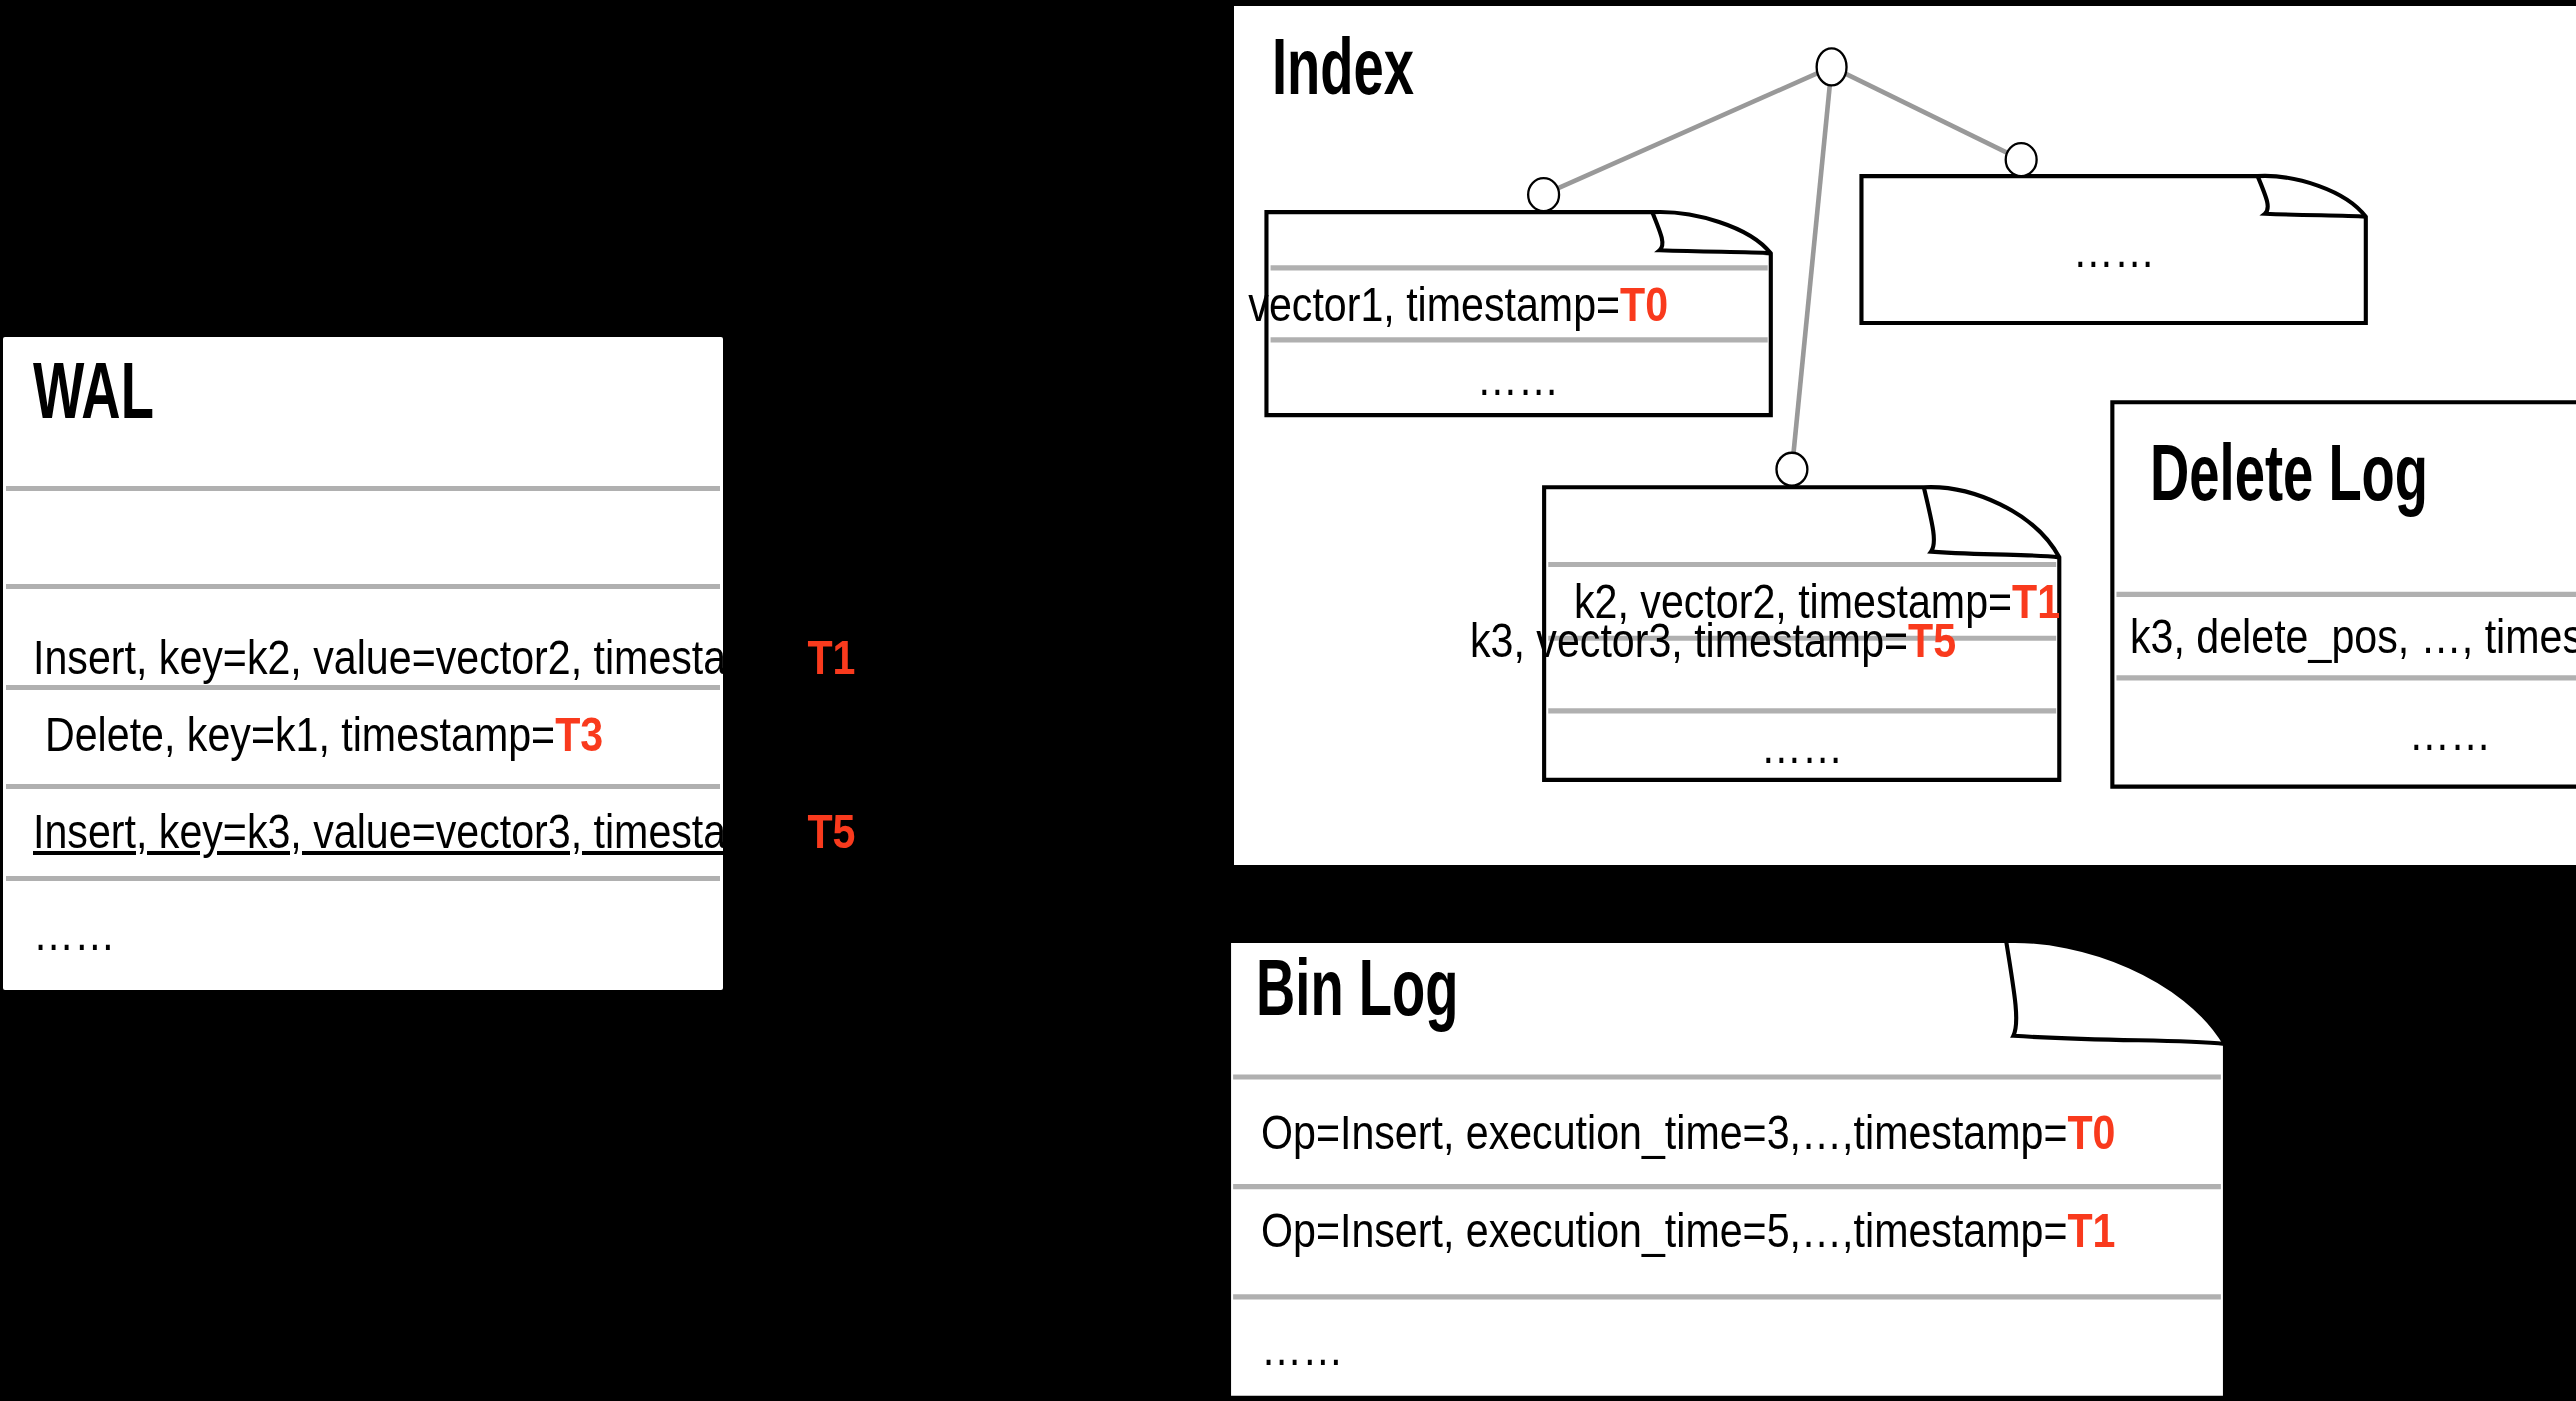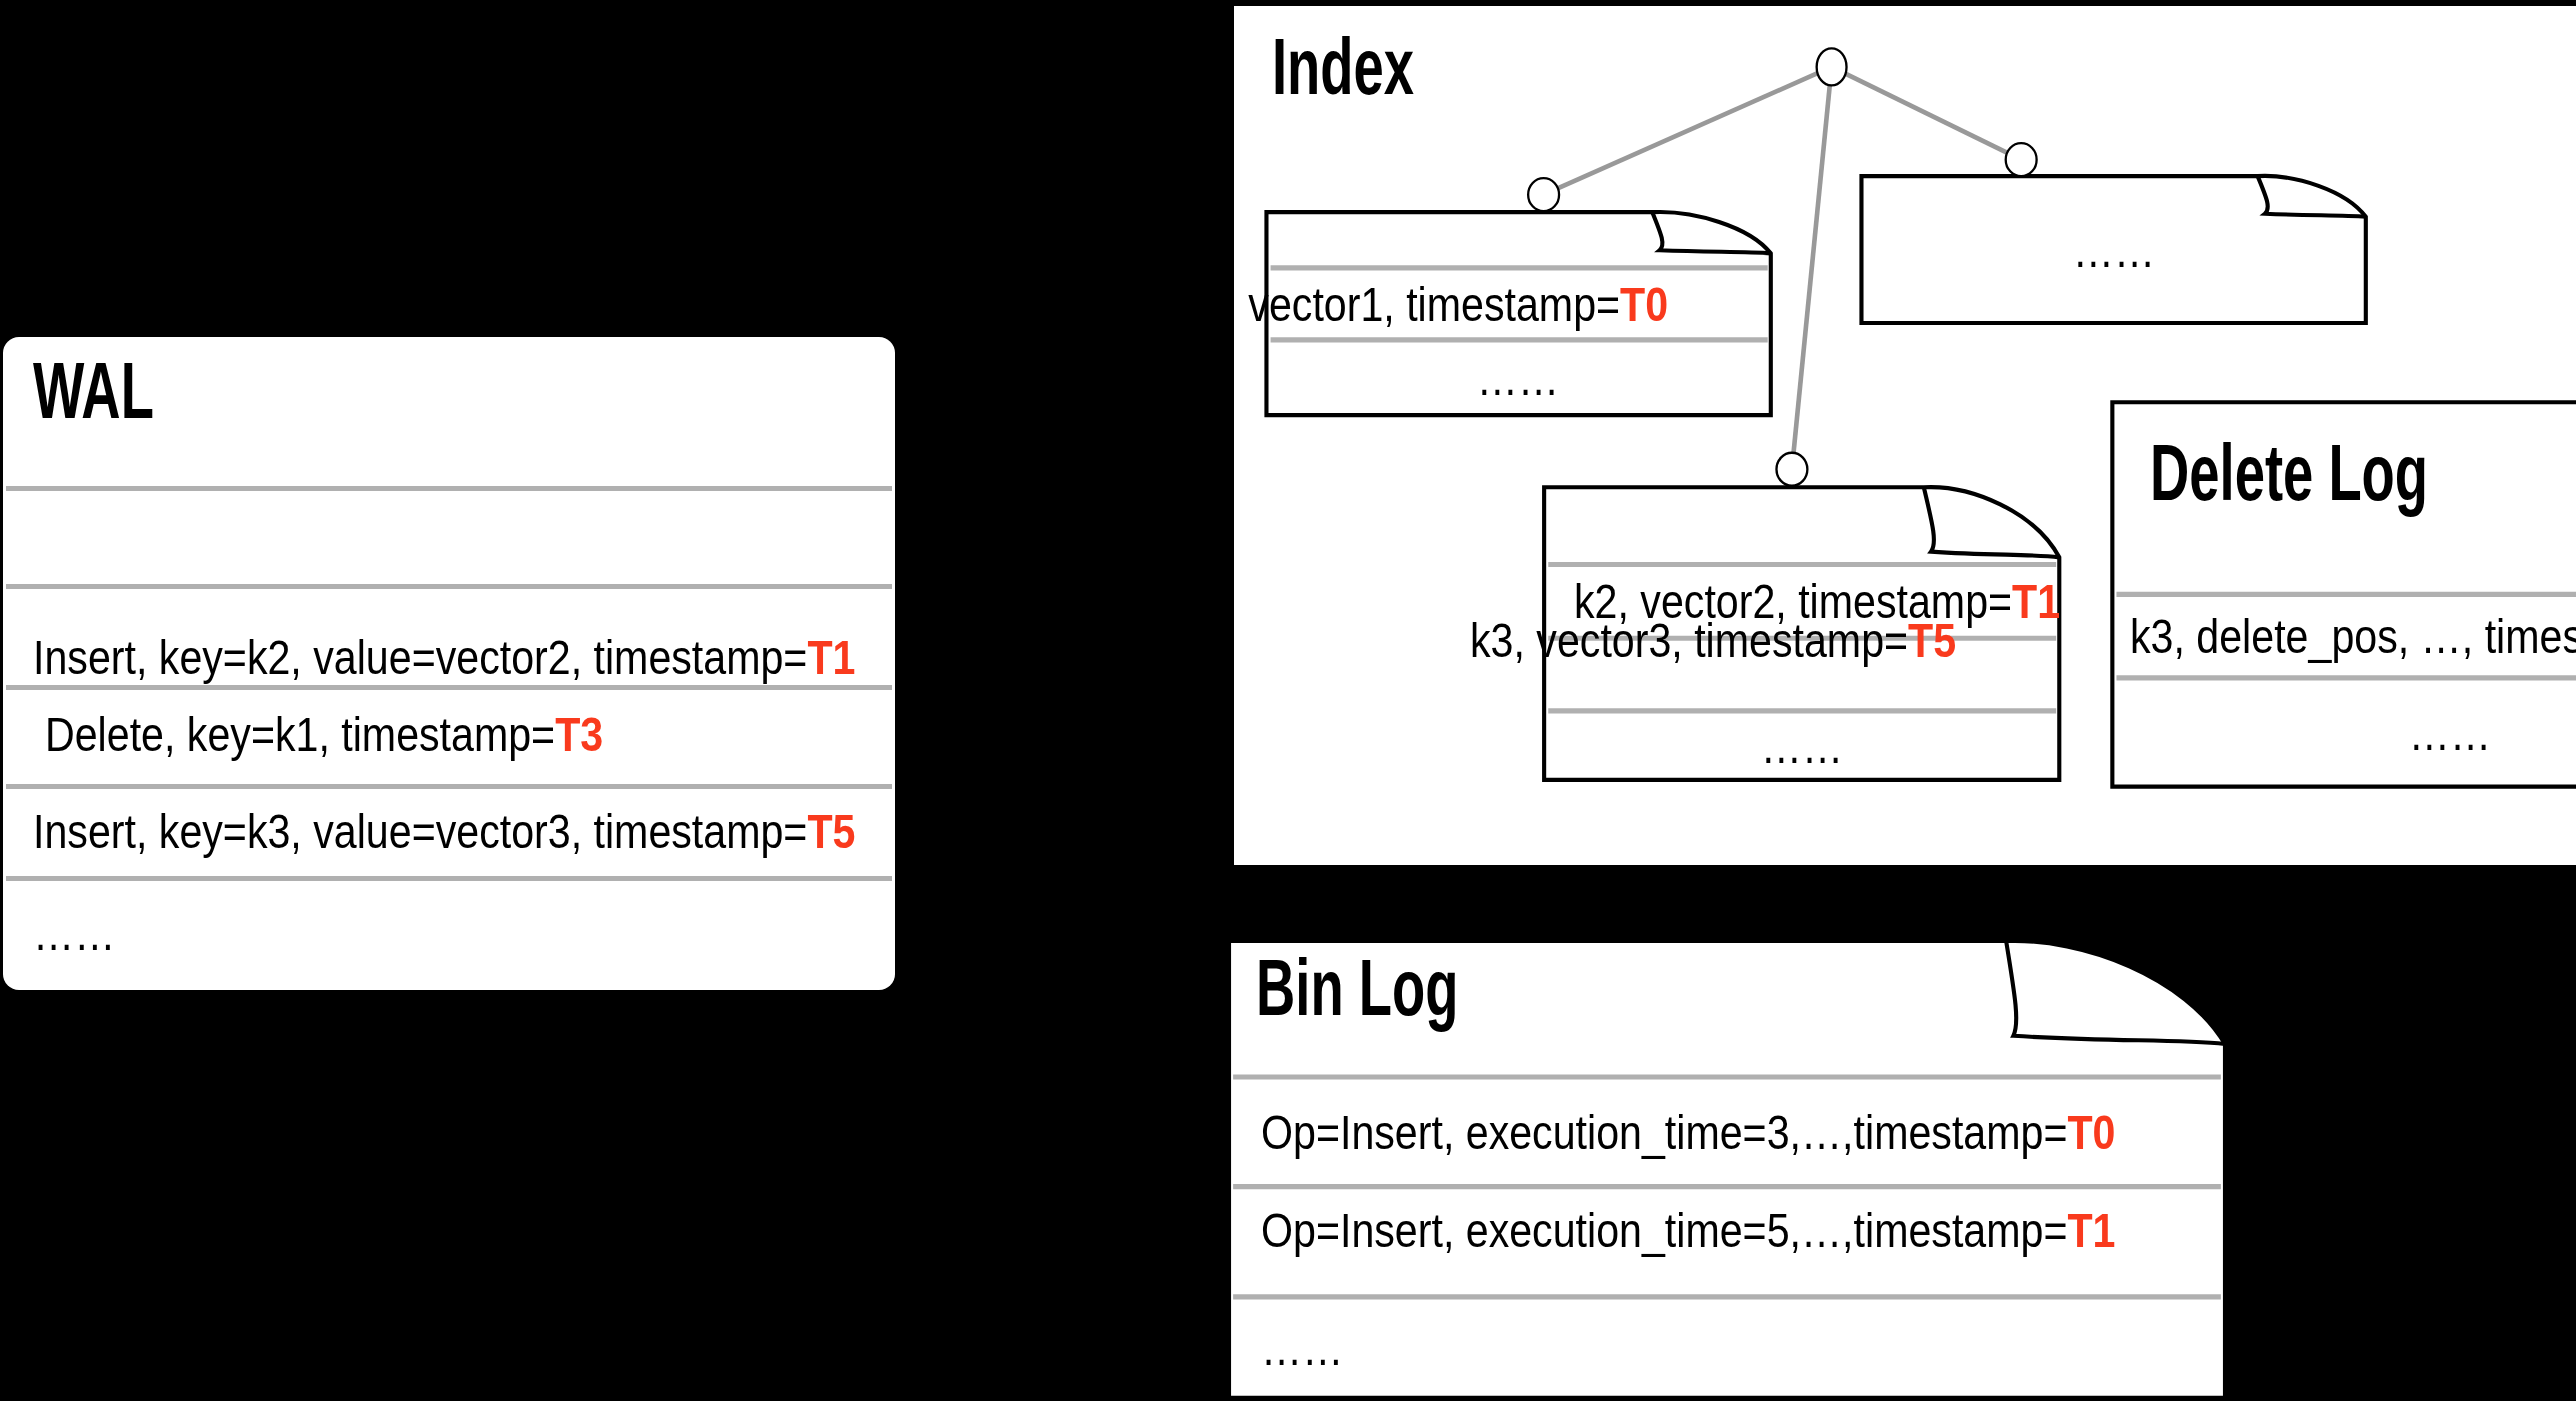--- a/index.html
+++ b/index.html
@@ -20,36 +20,36 @@
   .doc-flap{fill:none;stroke:#000;stroke-width:8;}
   .tree-line{stroke:#999999;stroke-width:9;}
   .tree-node{fill:#fff;stroke:#000;stroke-width:4.5;}
   .docsep{stroke:#b0b0b0;stroke-width:10;}
 </style>
 </head>
 <body>
 
 <div class="canvas">
 
-  <div class="panel" style="left:2.6px;top:337px;width:892px;height:653px;border-radius:16px;">
+  <div class="panel" style="left:2.6px;top:337px;width:720px;height:653px;border-radius:2px;">
     <div class="box-title" style="left:30px;top:10.3px;">WAL</div>
 
     <div class="sep" style="left:3.1px;right:3.1px;top:149px;"></div>
     <div class="sep" style="left:3.1px;right:3.1px;top:247px;"></div>
     <div class="sep" style="left:3.1px;right:3.1px;top:348px;"></div>
     <div class="sep" style="left:3.1px;right:3.1px;top:447px;"></div>
     <div class="sep" style="left:3.1px;right:3.1px;top:539px;"></div>
 
     <div class="row" style="left:30px;top:247px;height:101px;align-items:flex-end;">
       <span class="cell-text"><span>Insert, key=k2, value=vector2, timestamp=</span><span class="ts">T1</span></span>
     </div>
     <div class="row" style="left:30px;top:348px;height:98px;margin-left:12px;">
       <span class="cell-text"><span>Delete, key=k1, timestamp=</span><span class="ts">T3</span></span>
     </div>
-    <div class="row" style="left:30px;top:447px;height:93px;">
+    <div class="row" style="left:30px;top:447px;height:93px;text-decoration:underline;">
       <span class="cell-text"><span>Insert, key=k3, value=vector3, timestamp=</span><span class="ts">T5</span></span>
     </div>
     <div class="row" style="left:30px;top:539px;height:114px;">
       <span class="cell-text">……</span>
     </div>
   </div>
 
   <div class="panel" style="left:1234px;top:6.2px;width:1580px;height:859px;">
 
     <svg class="svgabs" width="1580" height="859" viewBox="0 0 3067 1667">

